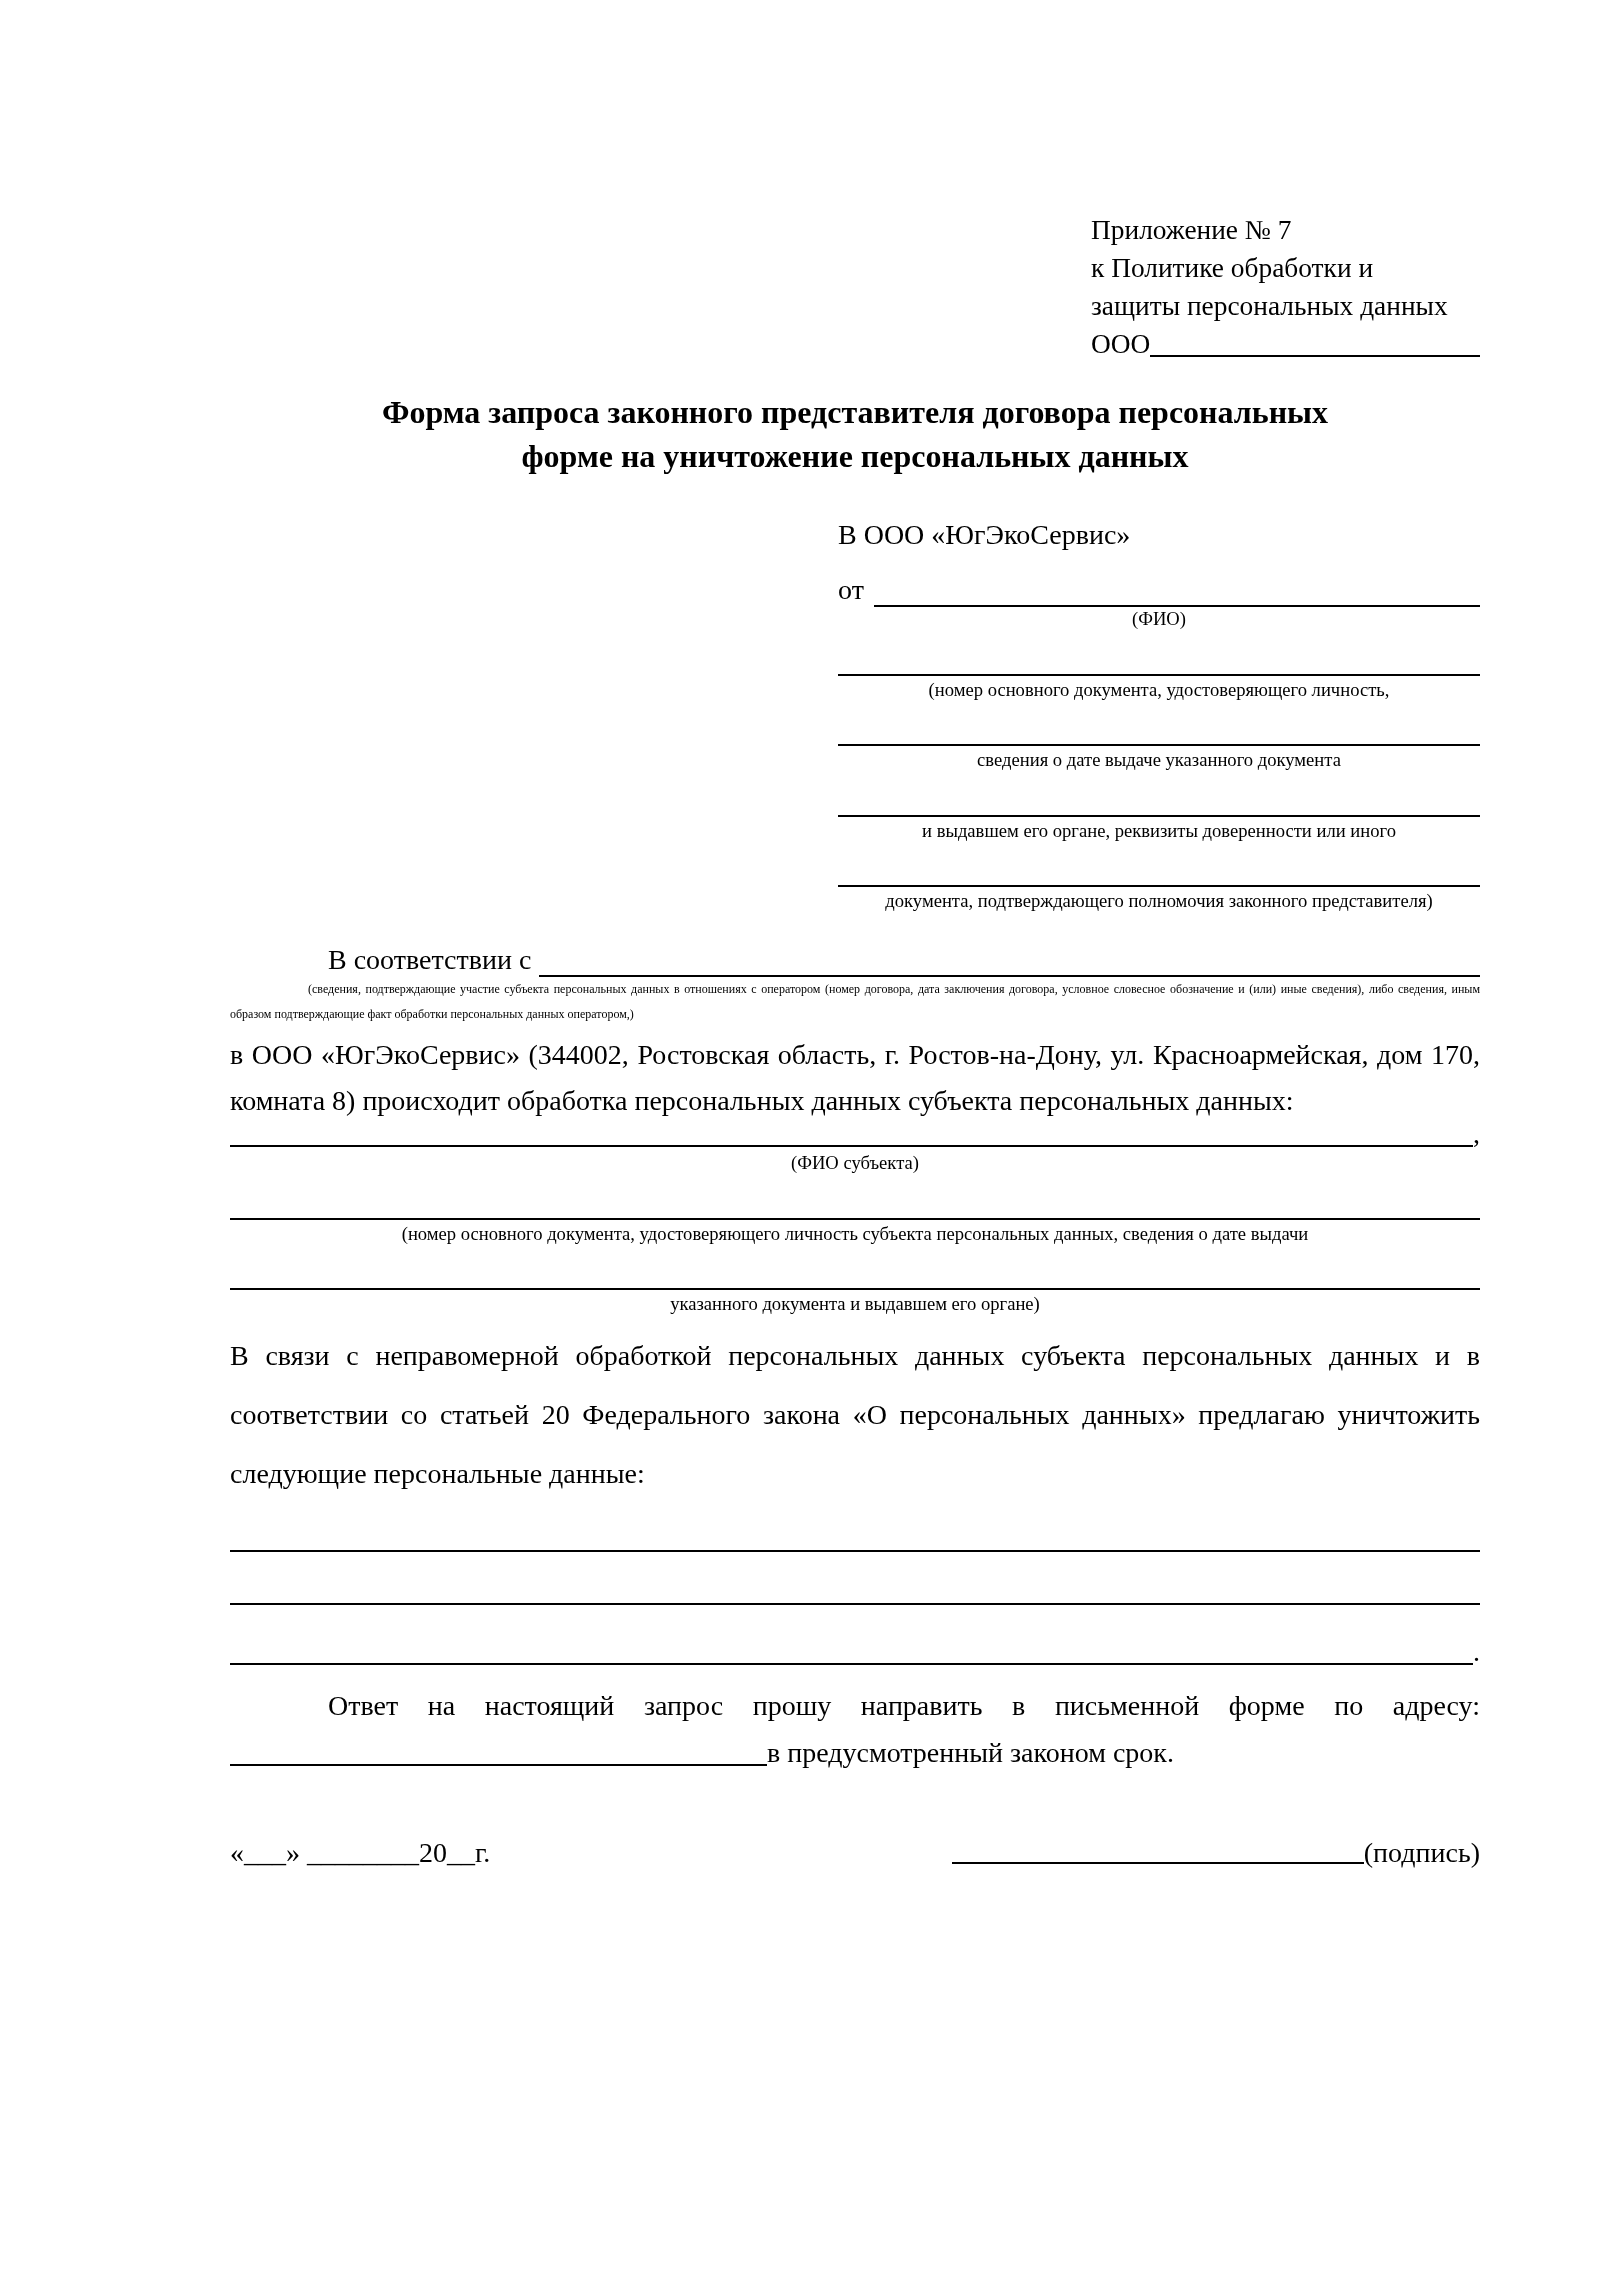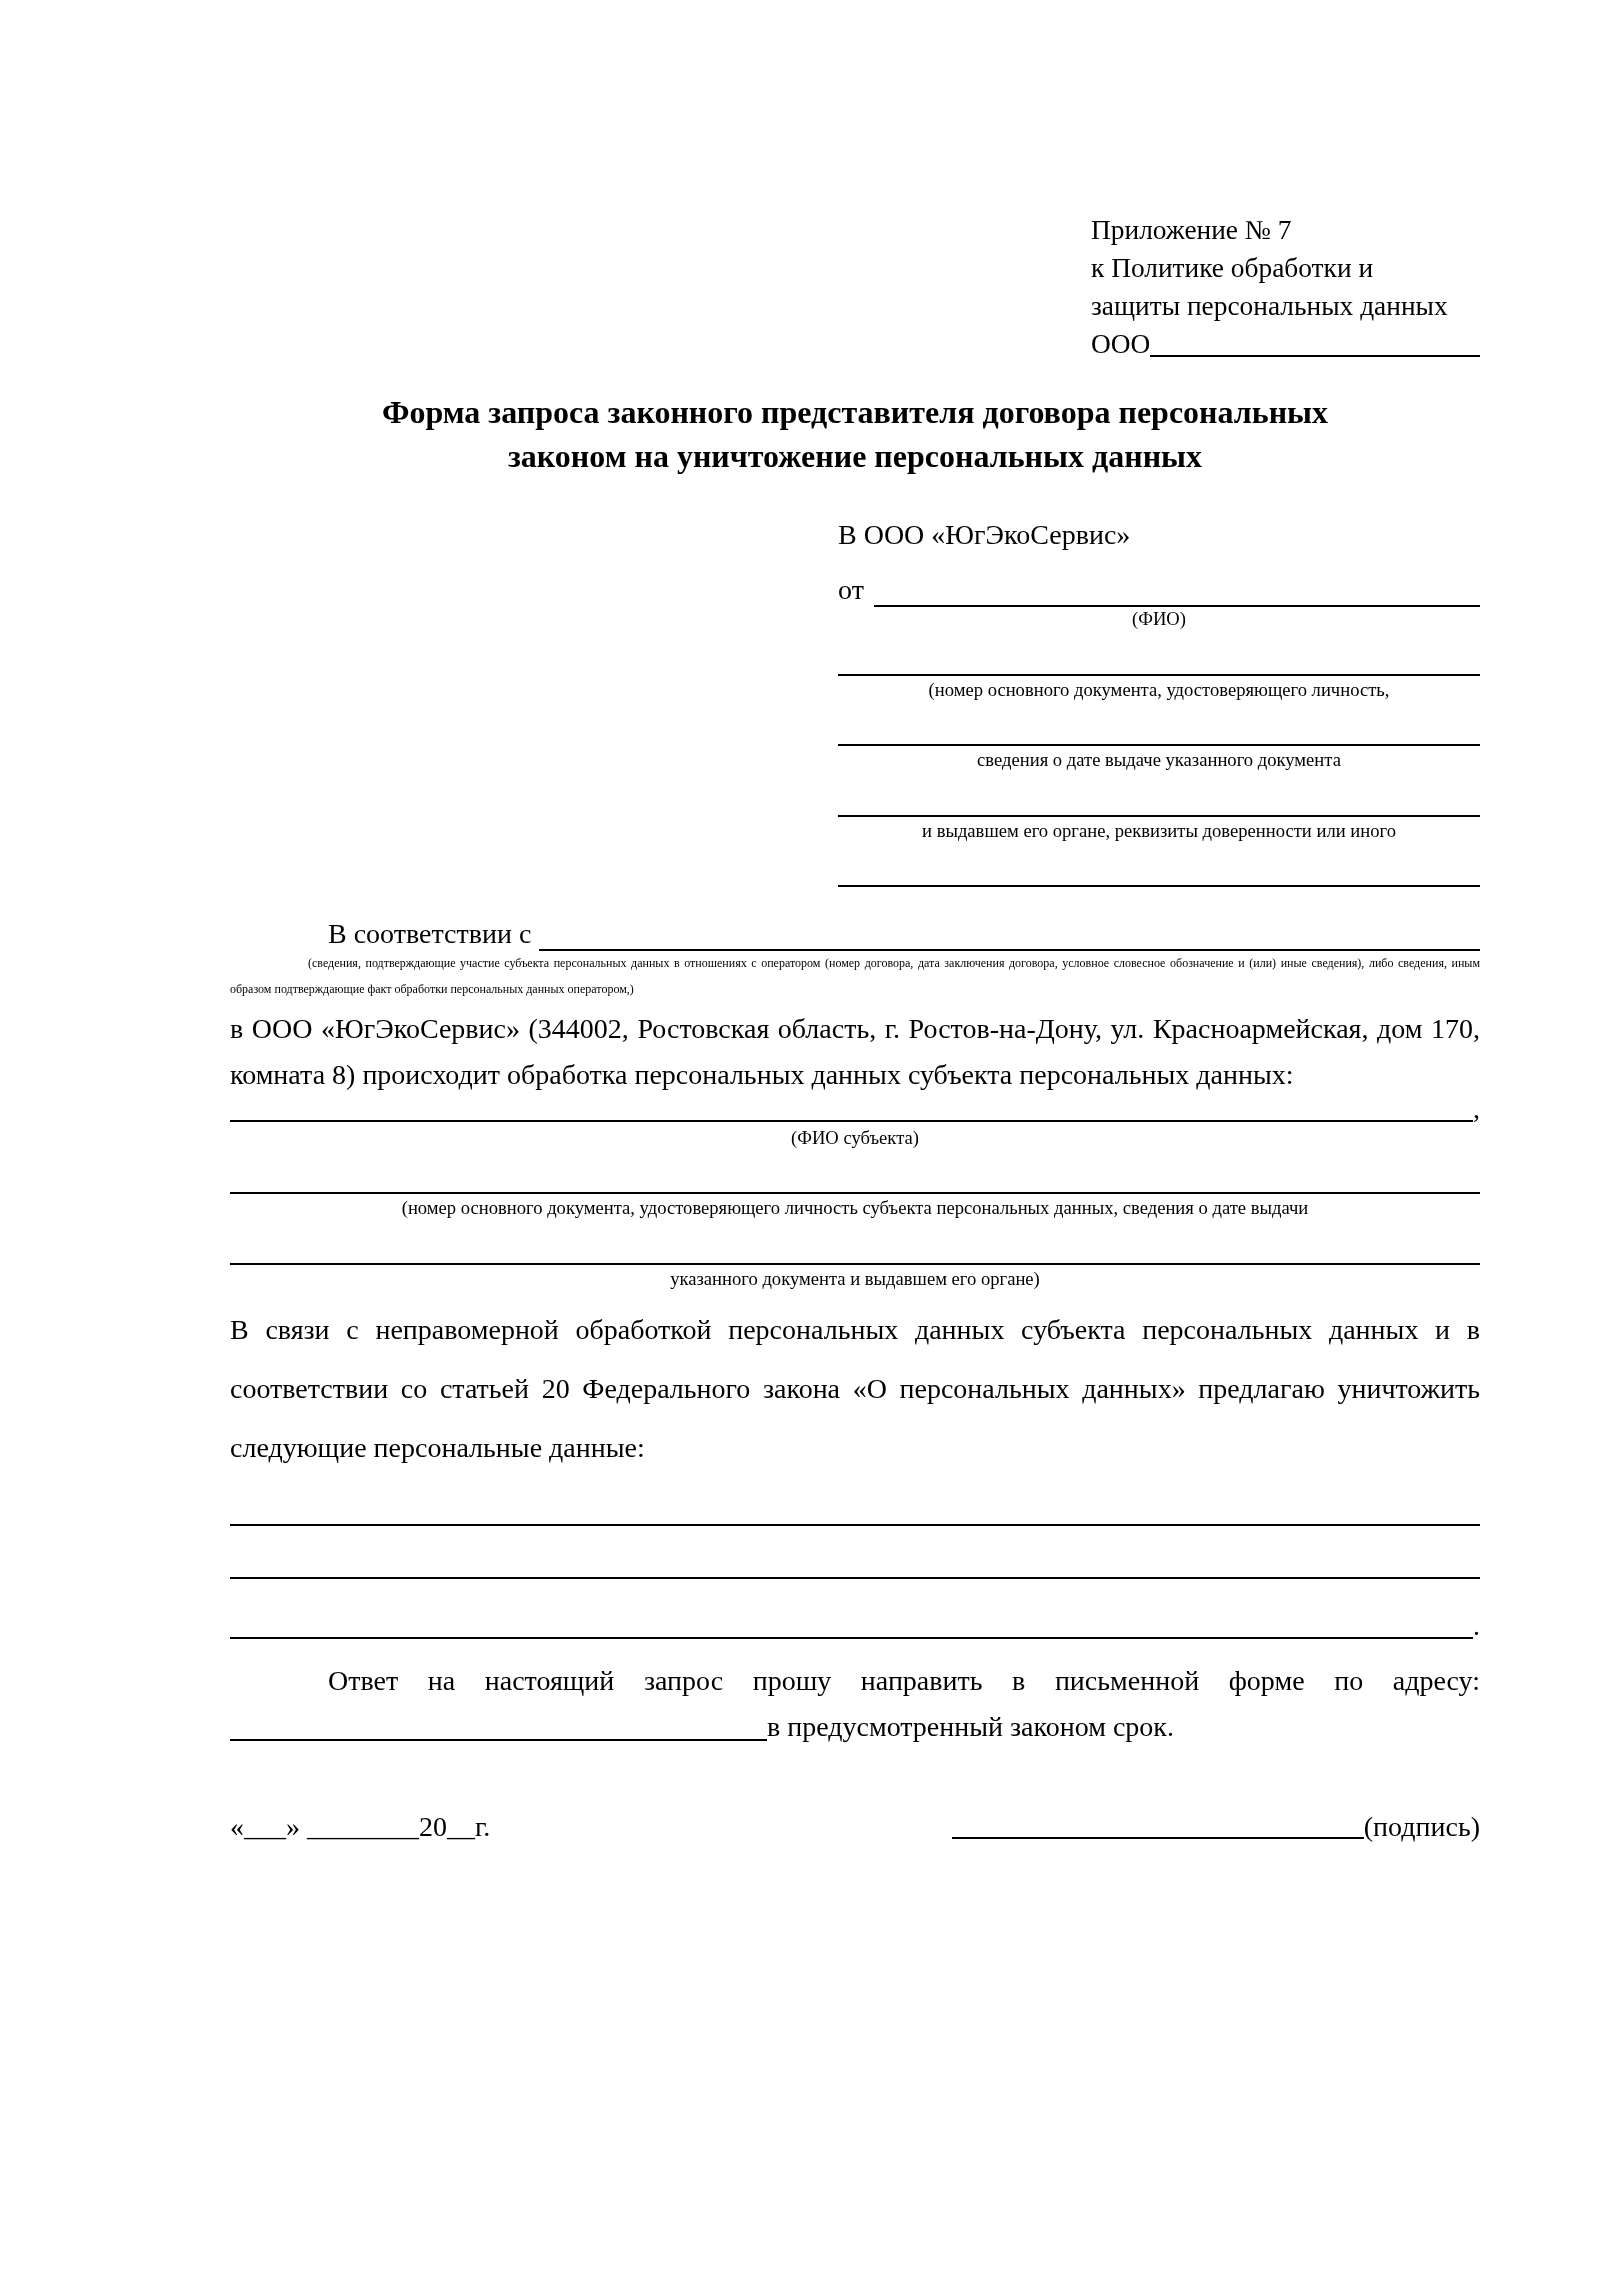--- a/index.html
+++ b/index.html
@@ -68,41 +68,42 @@
     <div>к Политике обработки и</div>
     <div>защиты персональных данных</div>
     <div class="ooo-row">
       <span>ООО</span>
       <span class="blank grow"></span>
     </div>
   </div>
 
   <div class="title">
     <div>Форма запроса законного представителя договора персональных</div>
-    <div>законом на уничтожение персональных данных</div>
+    <div>форме на уничтожение персональных данных</div>
   </div>
 
   <div class="addressee">
     <div>В ООО «ЮгЭкоСервис»</div>
     <div class="from-row">
       <span class="label">от</span>
       <span class="blank grow"></span>
     </div>
     <div class="cap center">(ФИО)</div>
 
     <div class="blank-row"></div>
     <div class="cap center">(номер основного документа, удостоверяющего личность,</div>
 
     <div class="blank-row"></div>
     <div class="cap center">сведения о дате выдаче указанного документа</div>
 
     <div class="blank-row"></div>
     <div class="cap center">и выдавшем его органе, реквизиты доверенности или иного</div>
 
     <div class="blank-row"></div>
+    <div class="cap center">документа, подтверждающего полномочия законного представителя)</div>
   </div>
 
   <div class="accordance-row">
     <span class="label">В соответствии с</span>
     <span class="blank grow"></span>
   </div>
   <div class="small-note">(сведения, подтверждающие участие субъекта персональных данных в отношениях с оператором (номер договора, дата заключения договора, условное словесное обозначение и (или) иные сведения), либо сведения, иным образом подтверждающие факт обработки персональных данных оператором,)</div>
 
   <div class="para-15">в ООО «ЮгЭкоСервис» (344002, Ростовская область, г. Ростов-на-Дону, ул. Красноармейская, дом 170, комната 8) происходит обработка персональных данных субъекта персональных данных:</div>
 

